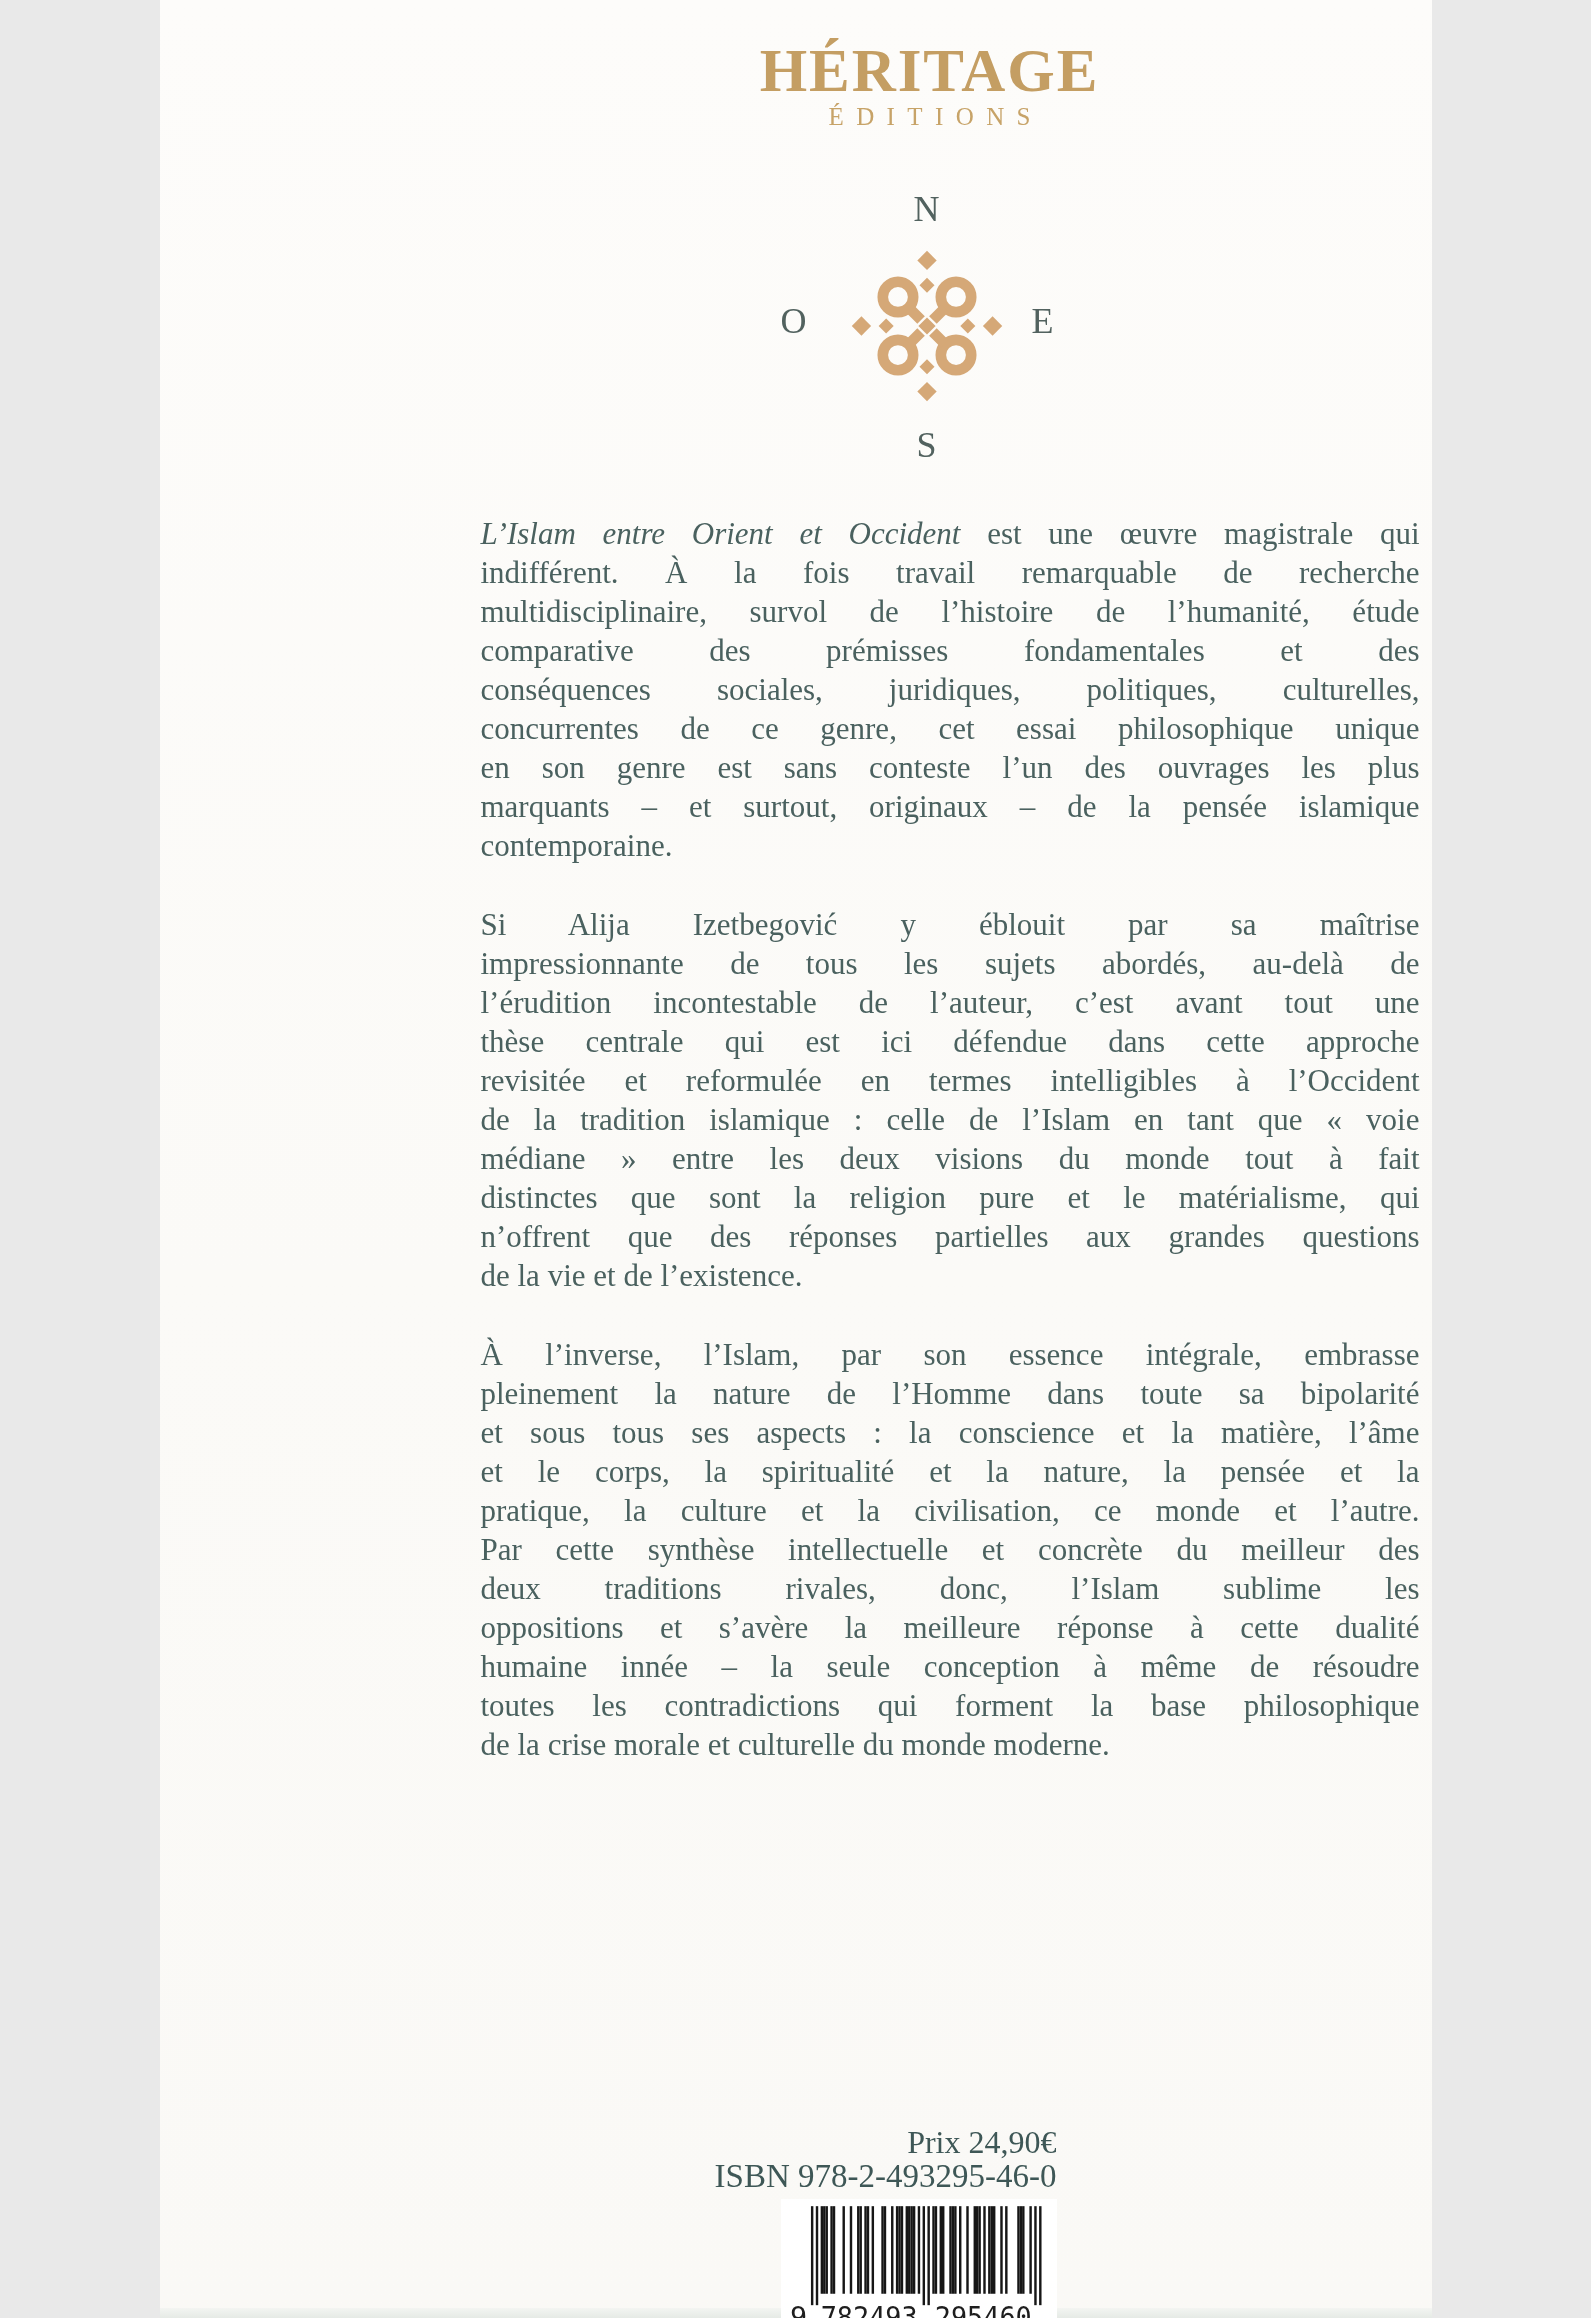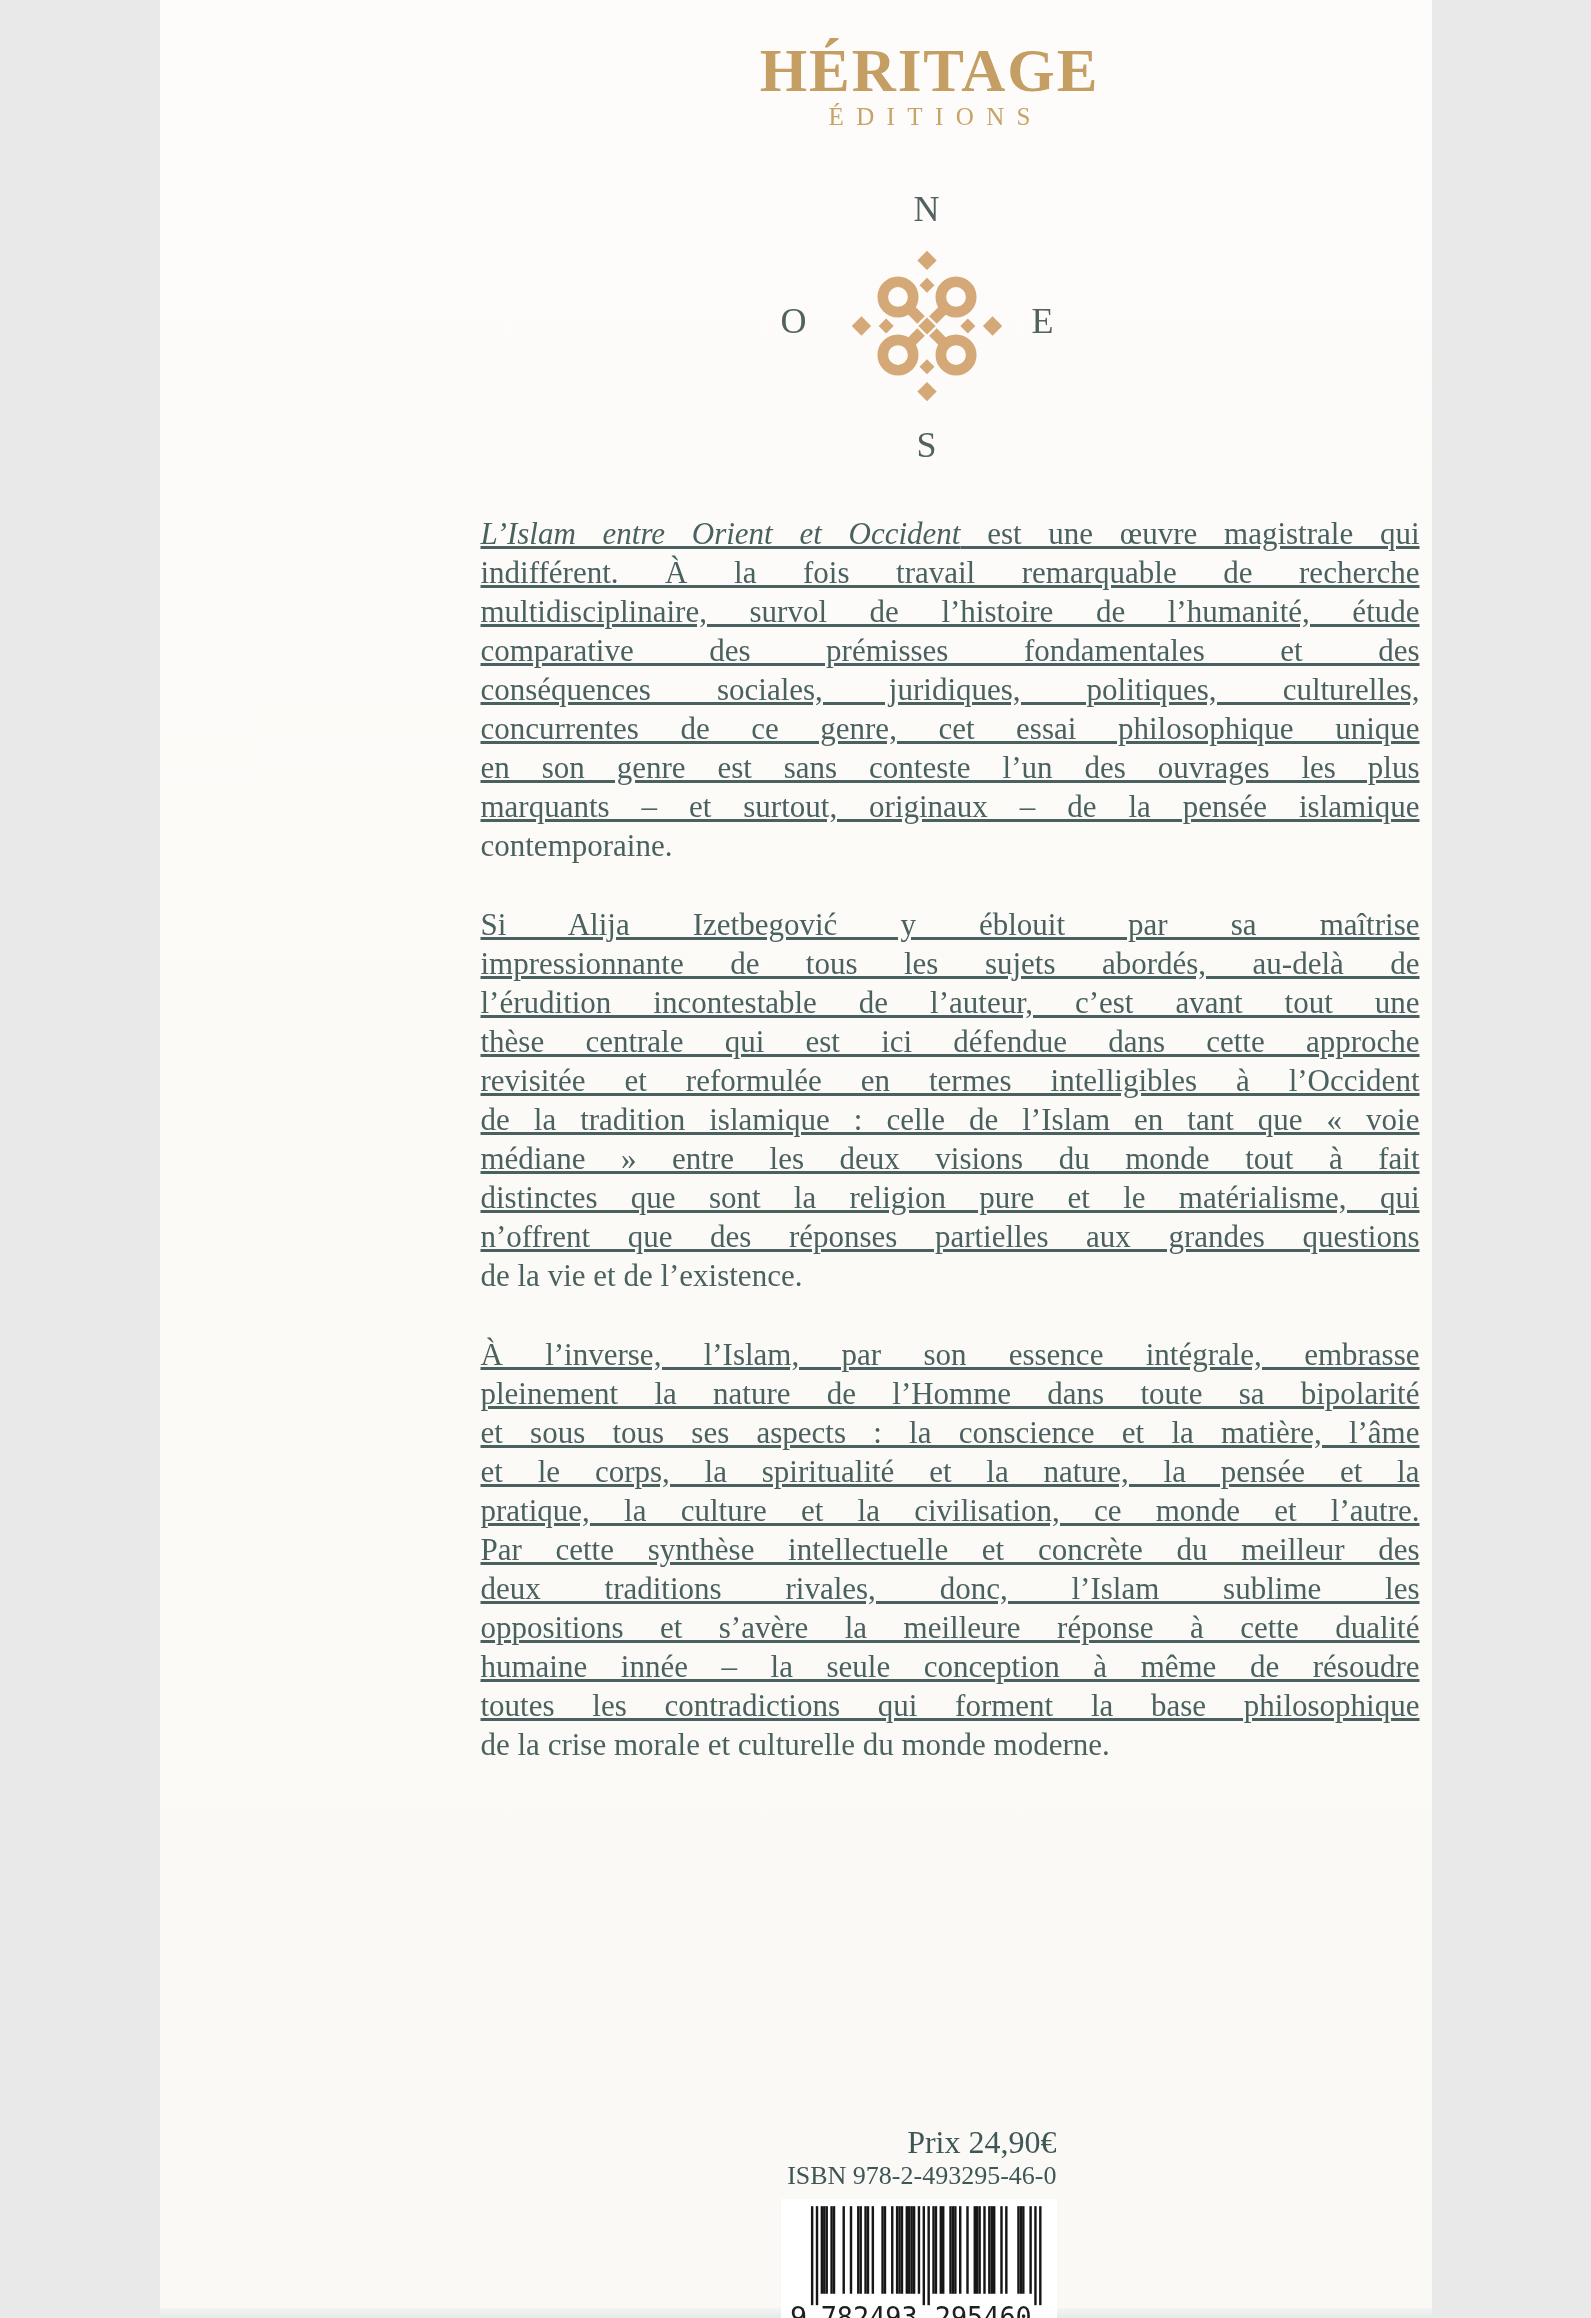--- a/index.html
+++ b/index.html
@@ -30,30 +30,30 @@
   }
   .ornament{position:absolute;left:691px;top:250px;}
 
   
   .synopsis{
     position:absolute;left:321px;top:514px;width:939px;
     color:#4a615f;font-size:31px;
   }
   .para{margin:0 0 40px 0;}
   .line{height:39px;line-height:39px;white-space:nowrap;overflow:visible;}
-  .just{text-align:justify;text-align-last:justify;text-justify:inter-word;text-decoration:underline;}
+  .just{text-align:justify;text-align-last:justify;text-justify:inter-word;}
   .ital{font-style:italic;}
 
   
   .pricing{
     position:absolute;right:375px;top:2125px;width:399px;
     text-align:right;color:#3e5756;z-index:2;
   }
   .price-line{font-size:32px;line-height:34px;}
-  .isbn-line{font-size:26px;line-height:34px;margin-top:0px;}
+  .isbn-line{font-size:33px;line-height:34px;margin-top:0px;}
   .barcode-box{
     display:inline-block;background:#ffffff;
     padding:7.6px 9.5px 3.8px 9.5px;margin-top:5.7px;
   }
 
   
   .bottom-strip{
     position:absolute;left:0;bottom:0;width:100%;height:11.4px;
     background:linear-gradient(180deg,#f3f5f2, #e4e9e4);z-index:1;
   }

